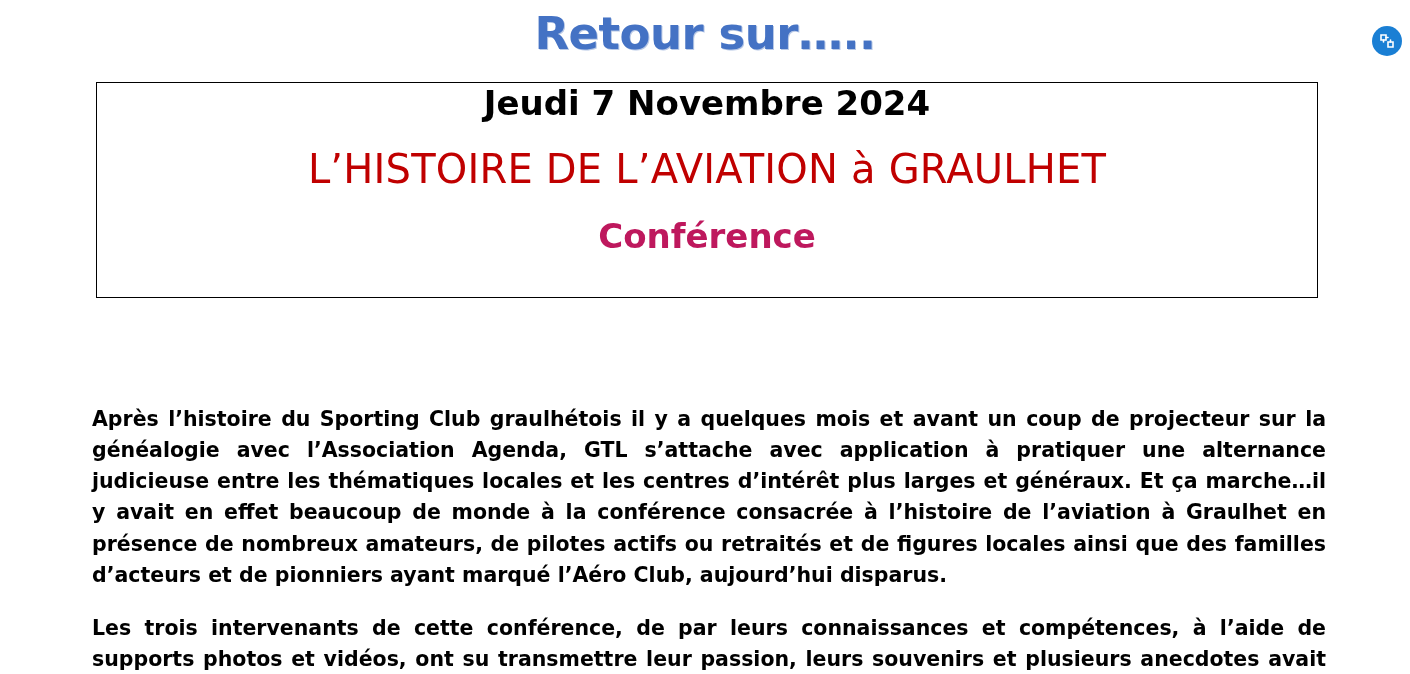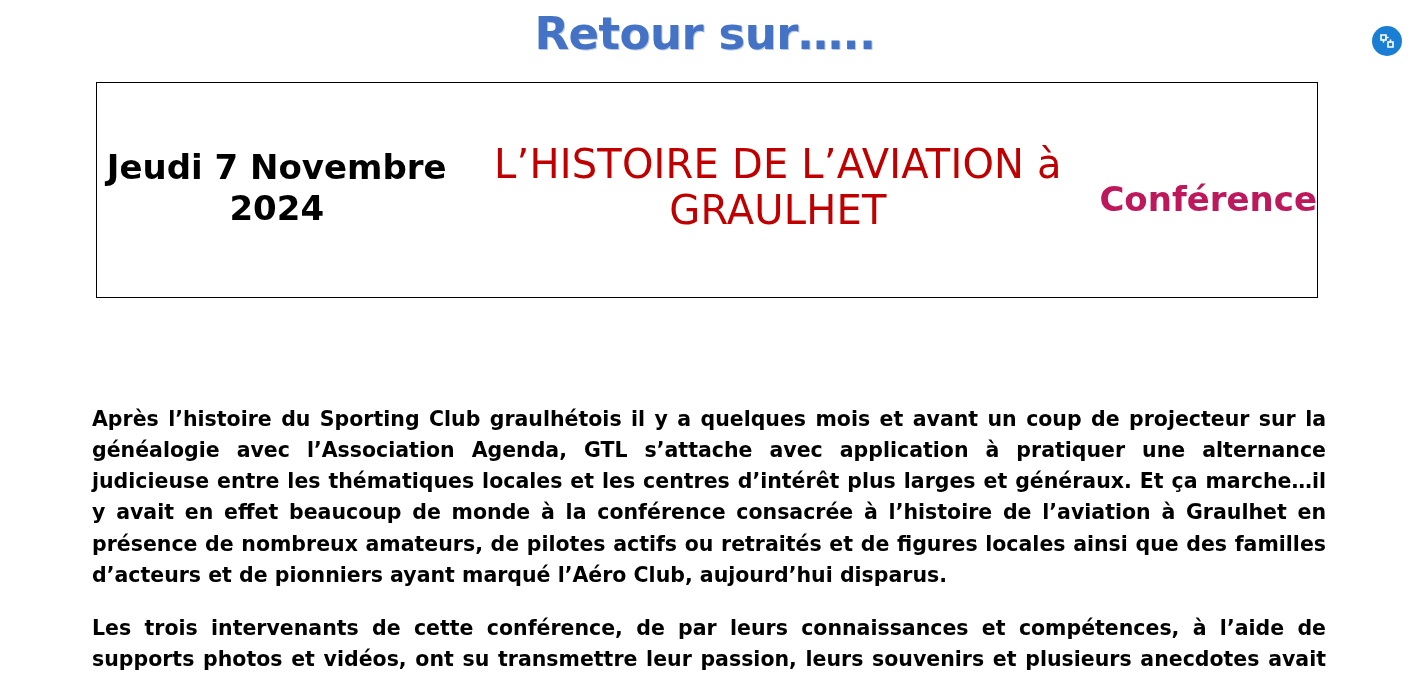--- a/index.html
+++ b/index.html
@@ -61,24 +61,23 @@
   
   .title-box {
     position: absolute;
     left: 96px;
     top: 82px;
     width: 1222px;
     height: 216px;
     border: 1.5px solid #000000;
     box-sizing: border-box;
     display: flex;
-    flex-direction: row;
+    flex-direction: column;
     align-items: center;
     justify-content: flex-start;
-    padding-top: 18px;
   }
   .box-date {
     font-family: "DejaVu Sans", sans-serif;
     font-weight: bold;
     font-size: 34px;
     line-height: 1.2;
     color: #000000;
     text-align: center;
     margin: 0 0 22px 0;
   }

